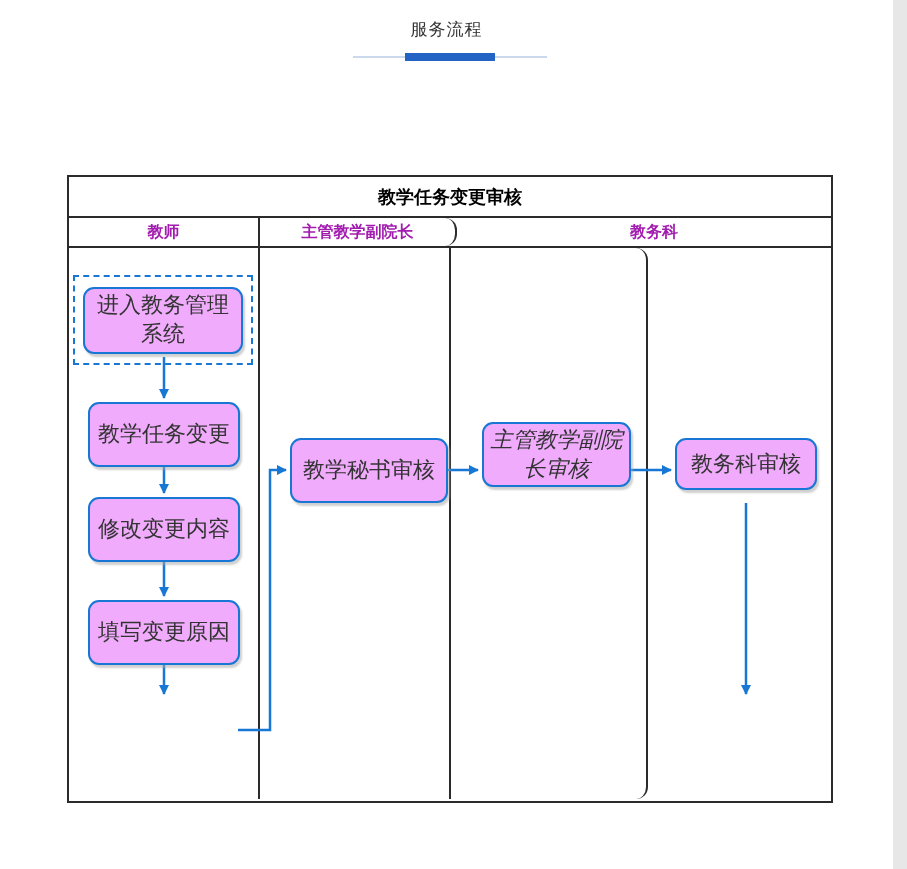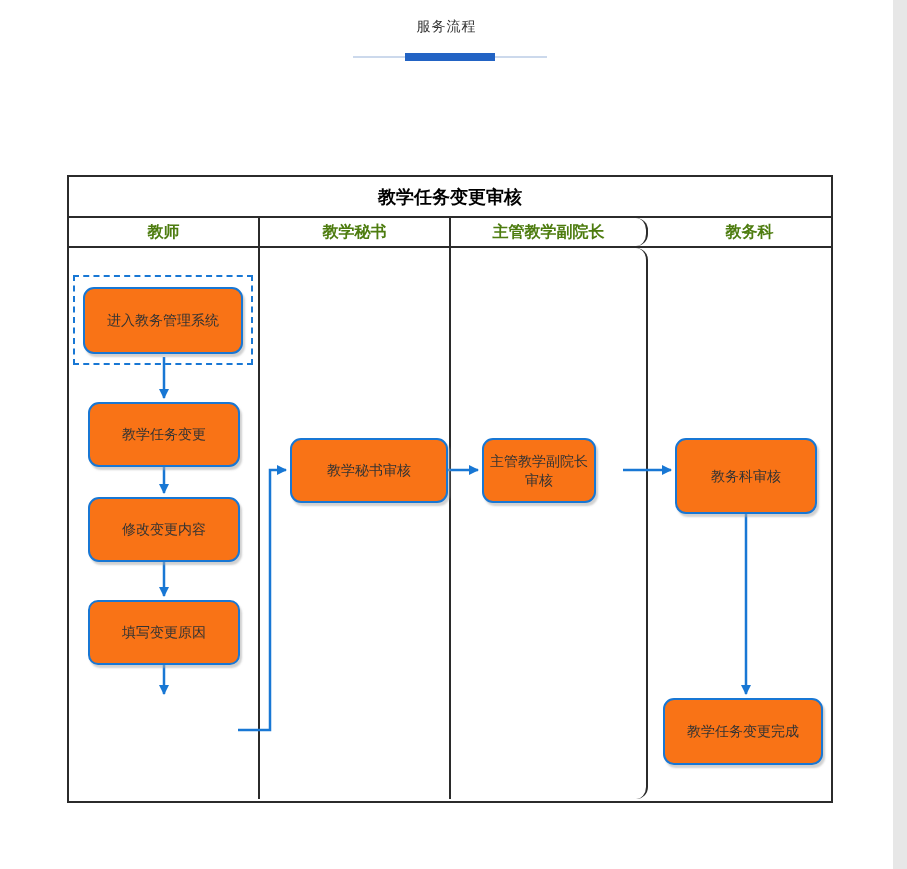--- a/index.html
+++ b/index.html
@@ -10,21 +10,21 @@
     --text-dark:#333333;
   }
   *{margin:0;padding:0;box-sizing:border-box;}
   html,body{background:#ffffff;}
   body{font-family:"Liberation Sans","DejaVu Sans",sans-serif;}
   .page{position:relative;width:907px;height:869px;background:#ffffff;overflow:hidden;}
 
   
   .page-title{
     position:absolute;left:0;top:18px;width:893px;
-    text-align:center;font-size:14px;color:var(--text-dark);
+    text-align:center;font-size:17px;color:var(--text-dark);
     letter-spacing:1px;
   }
   .title-underline{
     position:absolute;left:353px;top:53px;width:194px;height:8px;
   }
   .title-underline .thin{
     position:absolute;left:0;right:0;top:3px;height:2px;background:var(--line-gray);
   }
   .title-underline .accent{
     position:absolute;left:52px;top:0;width:90px;height:8px;background:var(--accent);
@@ -41,76 +41,75 @@
     border:2px solid var(--border-dark);background:#ffffff;
   }
   .chart-title{
     height:41px;border-bottom:2px solid var(--border-dark);
     display:flex;align-items:center;justify-content:center;
     font-size:18px;font-weight:bold;color:#000;
   }
   .lane-headers{display:flex;height:30px;border-bottom:2px solid var(--border-dark);}
   .lane-header{
     display:flex;align-items:center;justify-content:center;
-    font-size:16px;font-weight:bold;color:#4d7c0f;
+    font-size:16px;font-weight:bold;color:#a21caf;
     border-right:2px solid var(--border-dark);
   }
   .lane-headers .lane-header:last-child{border-right:none;padding-left:20px;}
   .lane-body{display:flex;height:551px;}
   .lane-cell{border-right:2px solid var(--border-dark);}
   .lane-body .lane-cell:last-child{border-right:none;}
   .w1{width:191px;} .w2{width:191px;} .w3{width:197px;border-radius:12px;} .w4{width:177px;flex:1;}
 
   
   .connectors{position:absolute;left:0;top:0;width:907px;height:869px;pointer-events:none;}
   .connector{stroke:var(--blue);stroke-width:2.5;fill:none;}
   .arrowhead-fill{fill:var(--blue);}
 
   
   .node{
-    position:absolute;background:#f97316;
+    position:absolute;background:#f0abfc;
     border:2px solid var(--blue);border-radius:11px;
     display:flex;align-items:center;justify-content:center;
-    text-align:center;font-size:14px;color:var(--text-dark);
+    text-align:center;font-size:22px;color:var(--text-dark);
     line-height:1.3;padding:0 2px;
     box-shadow:2px 3px 2px rgba(170,170,170,0.55);
   }
   .dashed-wrap{
     position:absolute;left:73px;top:275px;width:180px;height:90px;
     border:2px dashed var(--blue);
     display:flex;align-items:center;justify-content:center;
   }
   .dashed-wrap .node{position:static;width:160px;height:67px;}
   .n2{left:88px;top:402px;width:152px;height:65px;}
   .n3{left:88px;top:497px;width:152px;height:65px;}
-  .n4{left:88px;top:600px;width:152px;height:65px;border-radius:10px;}
+  .n4{left:88px;top:600px;width:152px;height:65px;}
   .n5{left:90px;top:698px;width:150px;height:65px;}
   .n6{left:290px;top:438px;width:158px;height:65px;}
-  .n7{left:482px;top:438px;width:114px;height:65px;}
-  .n8{left:675px;top:438px;width:142px;height:76px;}
+  .n7{left:482px;top:422px;width:149px;height:65px;font-style:italic;}
+  .n8{left:675px;top:438px;width:142px;height:52px;}
   .n9{left:663px;top:698px;width:160px;height:67px;}
 </style>
 </head>
 <body>
 
 <div class="page">
 
   <div class="page-title">服务流程</div>
   <div class="title-underline">
     <div class="thin"></div>
     <div class="accent"></div>
   </div>
 
   <div class="scroll-gutter"></div>
 
   <div class="chart-frame">
     <div class="chart-title">教学任务变更审核</div>
     <div class="lane-headers">
       <div class="lane-header w1">教师</div>
-      <div class="lane-header w2">教学秘书</div>
       <div class="lane-header w3">主管教学副院长</div>
       <div class="lane-header w4">教务科</div>
     </div>
     <div class="lane-body">
       <div class="lane-cell w1"></div>
       <div class="lane-cell w2"></div>
       <div class="lane-cell w3"></div>
       <div class="lane-cell w4"></div>
     </div>
   </div>
@@ -133,15 +132,14 @@
 
   <div class="dashed-wrap">
     <div class="node">进入教务管理系统</div>
   </div>
   <div class="node n3">修改变更内容</div>
   <div class="node n2">教学任务变更</div>
   <div class="node n4">填写变更原因</div>
   <div class="node n6">教学秘书审核</div>
   <div class="node n7">主管教学副院长审核</div>
   <div class="node n8">教务科审核</div>
-  <div class="node n9">教学任务变更完成</div>
 
 </div>
 
 </body></html>

